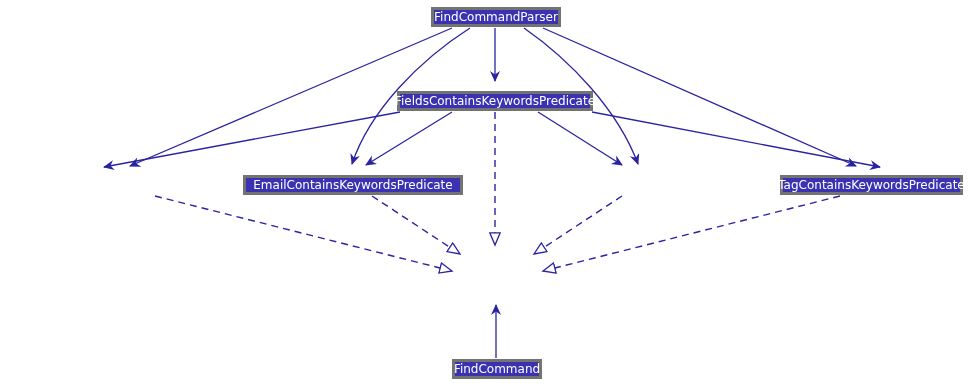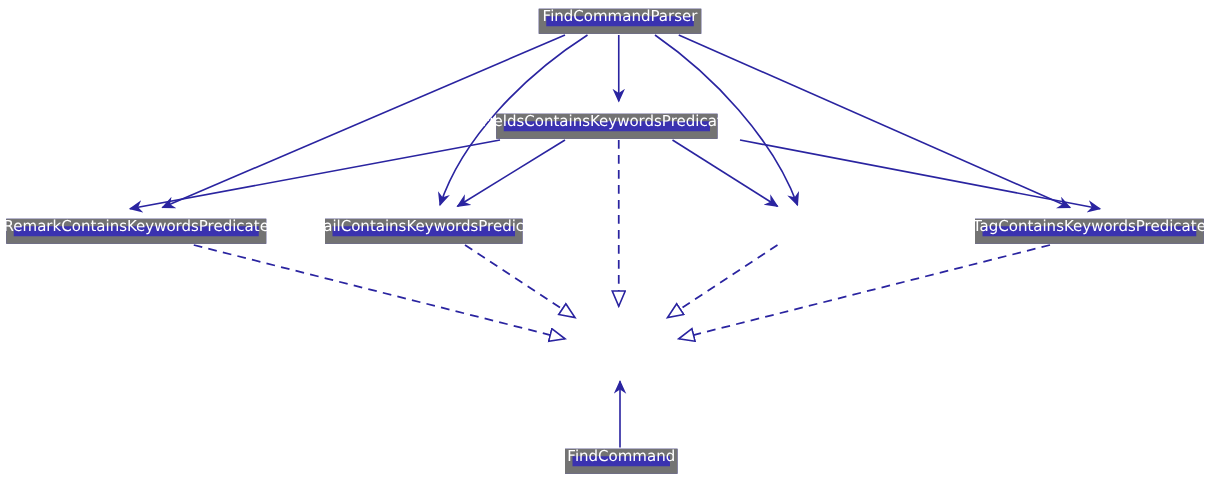--- a/index.html
+++ b/index.html
@@ -20,30 +20,30 @@
     left: 0;
     top: 0;
     width: 968px;
     height: 386px;
     pointer-events: none;
   }
   .uml-class {
     position: absolute;
     box-sizing: border-box;
     background: #3a32b0;
-    border: 6px solid #737373;
+    border: 3px solid #737373;
     color: #ffffff;
     font-size: 12px;
     line-height: 15px;
     text-align: center;
     white-space: nowrap;
     display: flex;
     flex-direction: column;
     align-items: center;
-    justify-content: flex-end;
+    justify-content: flex-start;
     z-index: 3;
   }
   .uml-class .cls-name {
     padding: 0 4px;
   }
   .uml-class.iface {
     font-style: italic;
     line-height: 14px;
     padding: 2px 0;
   }
@@ -105,29 +105,26 @@
       <path d="M622,196 L534,254" marker-end="url(#m-tri)"></path>
 
       <path d="M840,196 L543,271" marker-end="url(#m-tri)"></path>
     </g>
   </svg>
 
   <div class="uml-class" style="left:431px; top:7px; width:130px; height:20px;">
     <span class="cls-name">FindCommandParser</span>
   </div>
 
-  <div class="uml-class" style="left:397px; top:91px; width:177px; height:20px;">
+  <div class="uml-class" style="left:397px; top:91px; width:196px; height:20px;">
     <span class="cls-name">FieldsContainsKeywordsPredicate</span>
   </div>
 
-  <div class="uml-class" style="left:5px; top:175px; width:208px; height:20px;">
-    <span class="cls-name">RemarkContainsKeywordsPredicate</span>
-  </div>
 
-  <div class="uml-class" style="left:260px; top:175px; width:158px; height:20px;">
+  <div class="uml-class" style="left:243px; top:175px; width:220px; height:20px;">
     <span class="cls-name">EmailContainsKeywordsPredicate</span>
   </div>
 
 
   <div class="uml-class" style="left:780px; top:175px; width:183px; height:20px;">
     <span class="cls-name">TagContainsKeywordsPredicate</span>
   </div>
 
 
   <div class="uml-class" style="left:452px; top:359px; width:90px; height:20px;">

